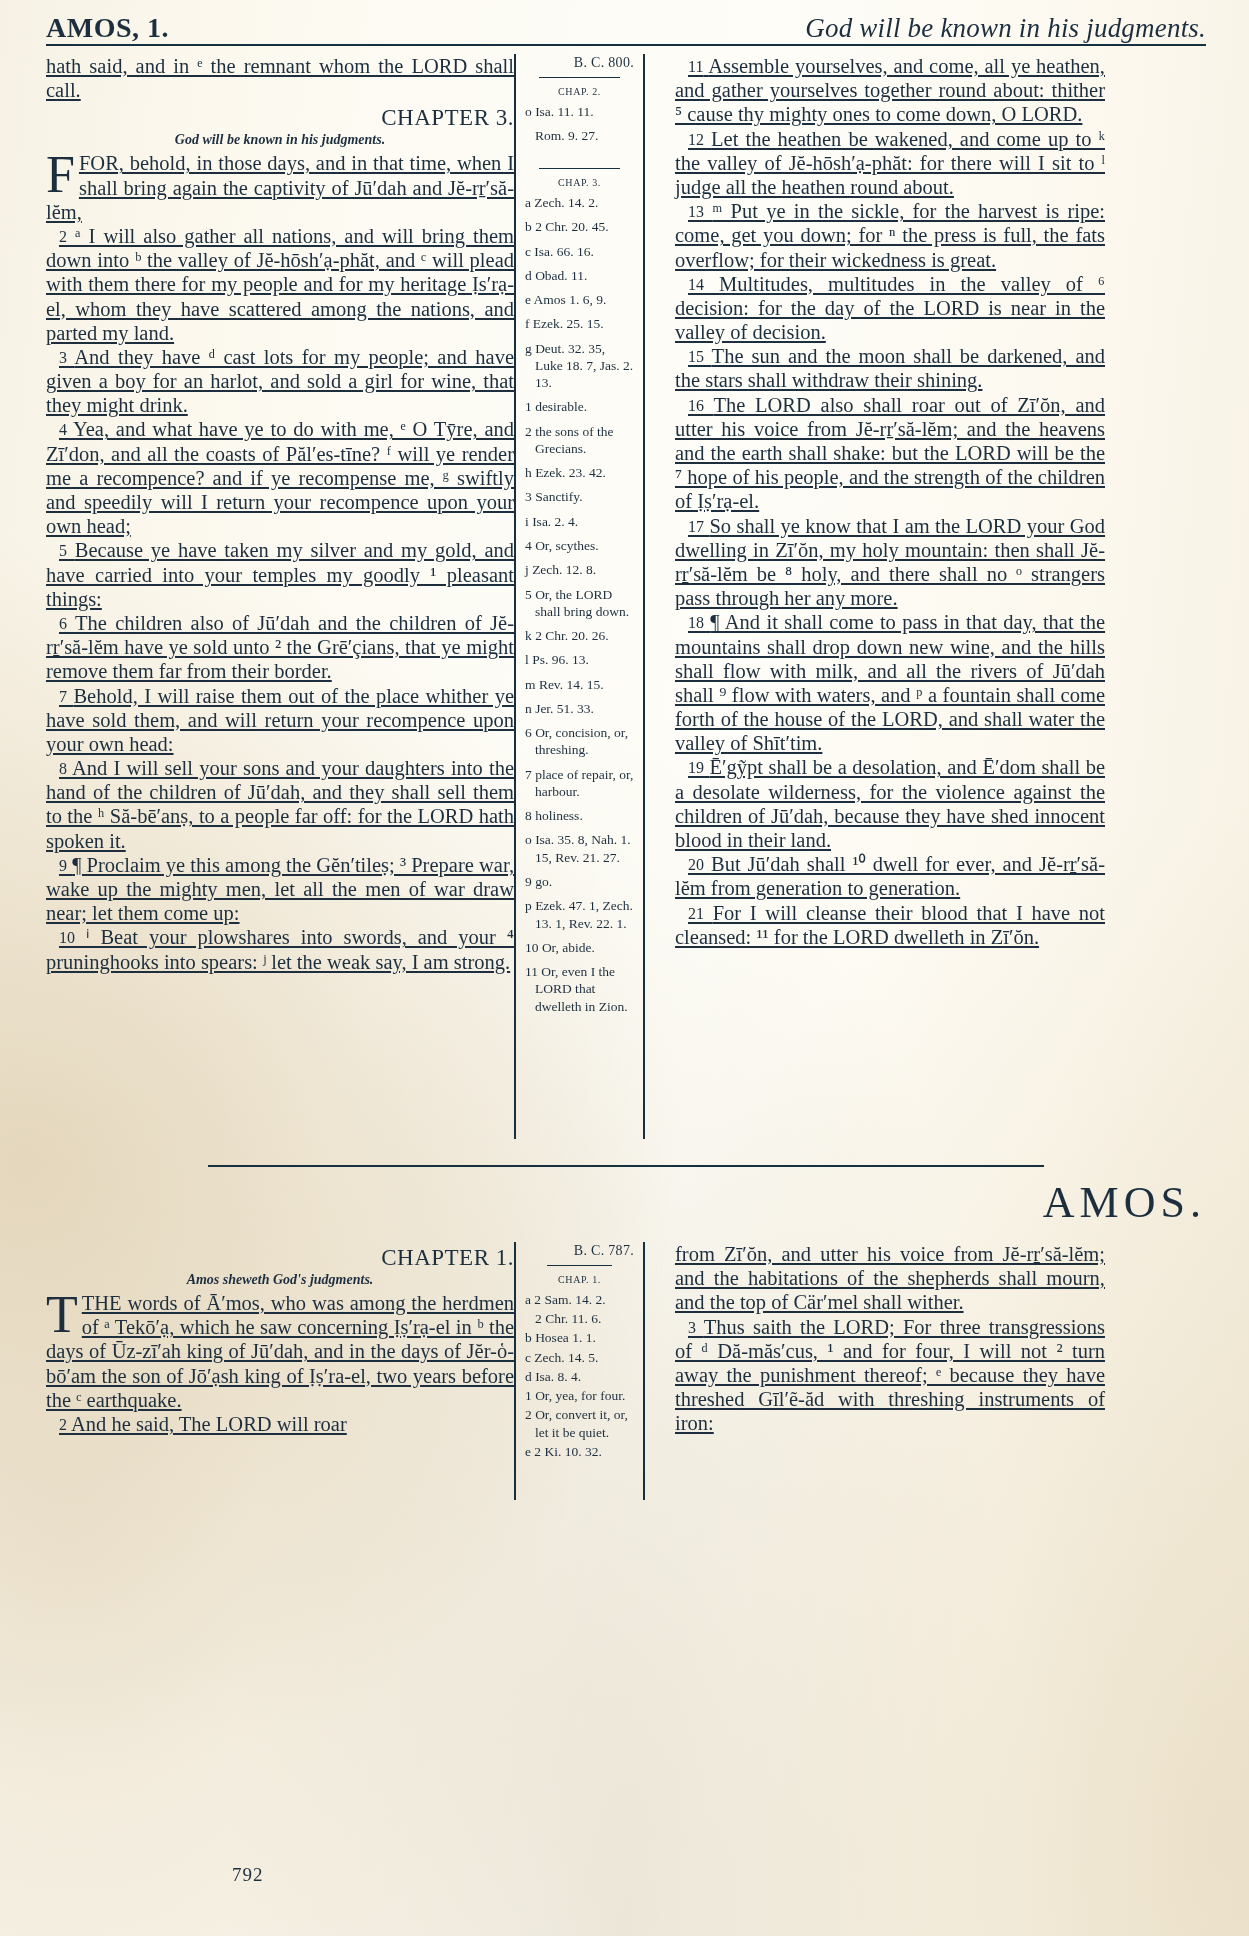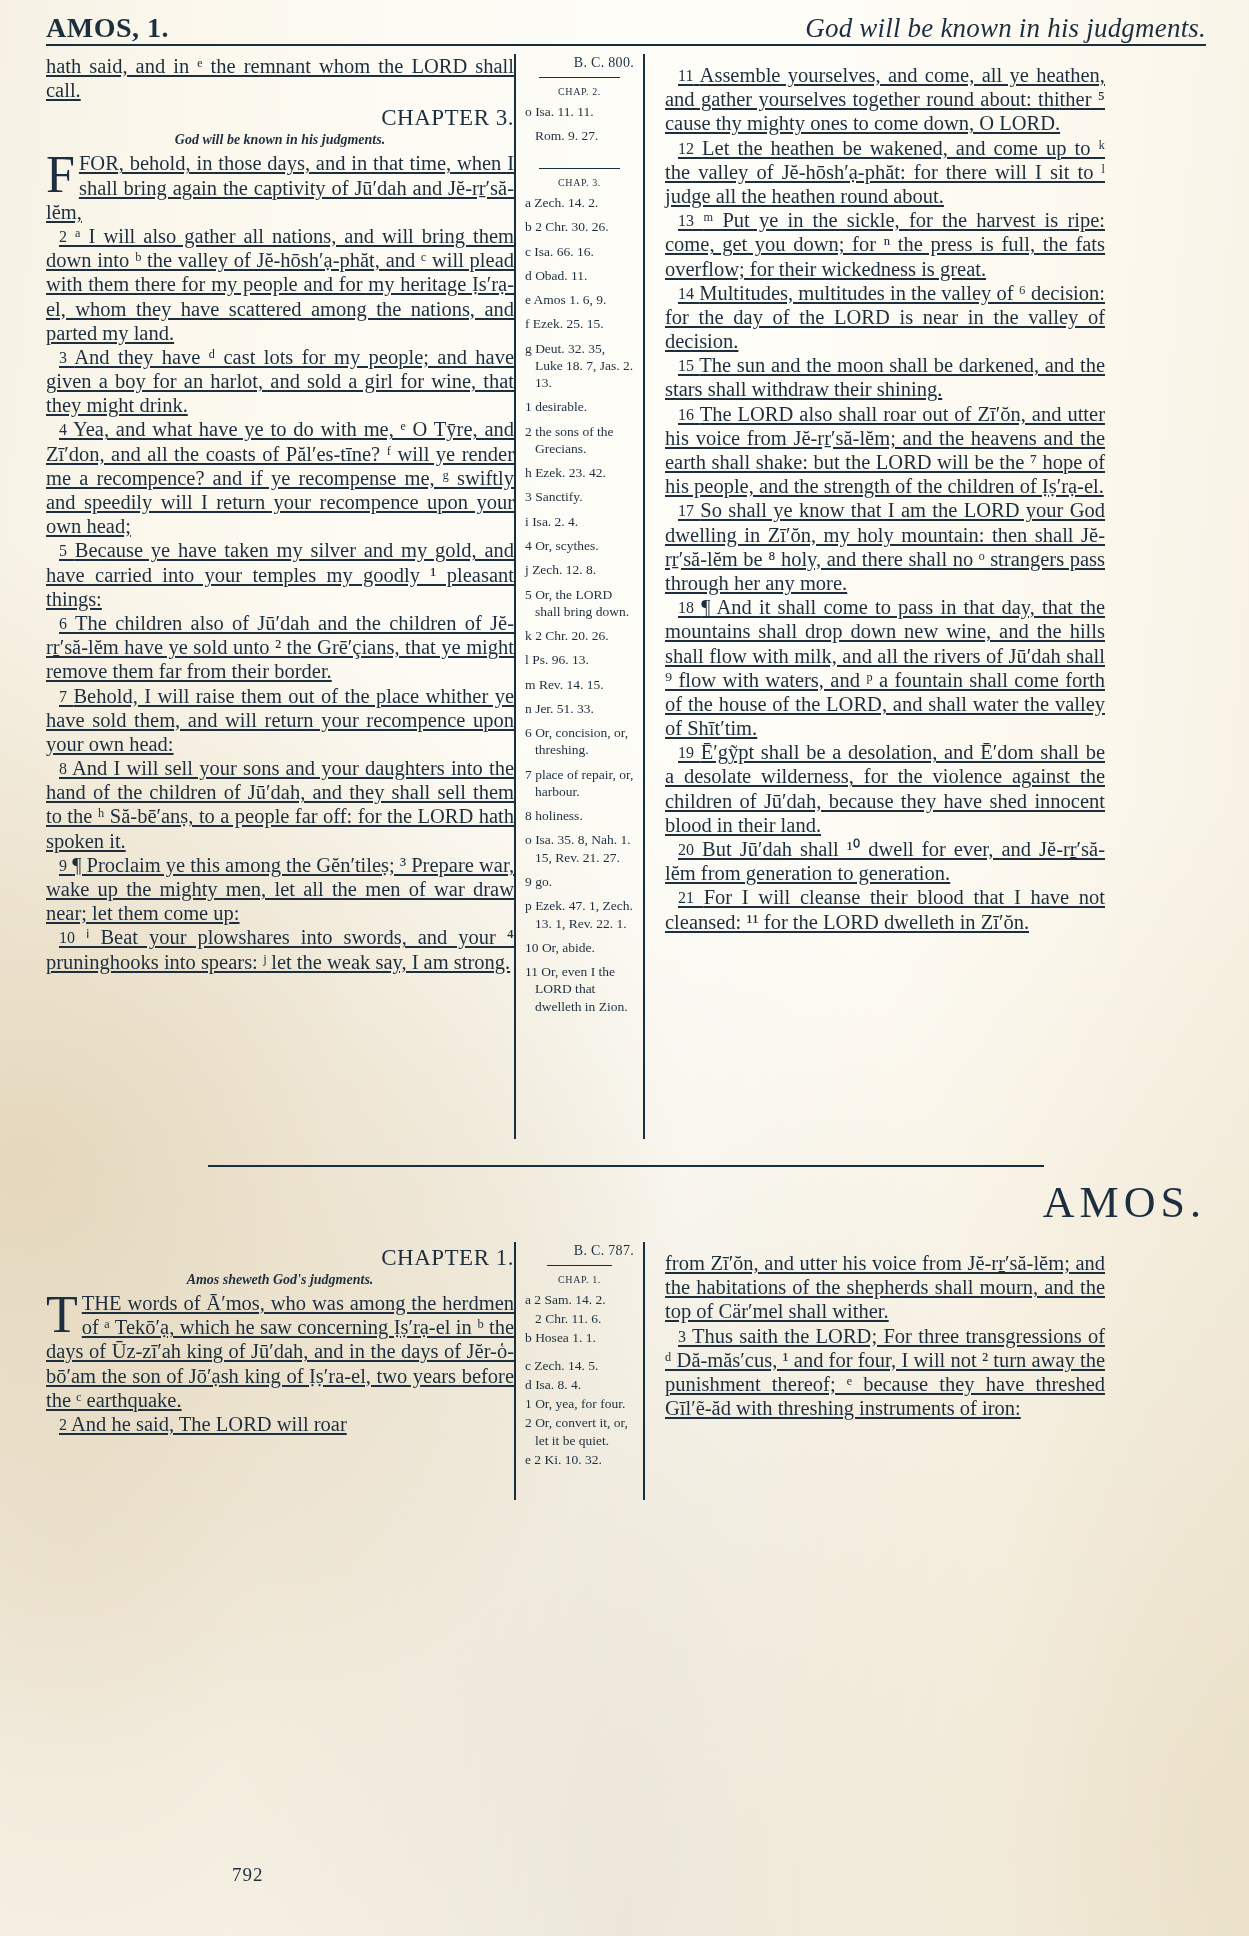--- a/index.html
+++ b/index.html
@@ -76,23 +76,22 @@
     padding: 0 9px;
     box-sizing: border-box;
     border-left: 2.5px solid #16303f;
     border-right: 2.5px solid #16303f;
     font-size: 13.5px;
     line-height: 1.28;
   }
   .col-text.right {
     width: 460px;
     flex: 0 0 460px;
-    padding-left: 20px;
+    padding-left: 30px;
     box-sizing: border-box;
-    margin-top: 9px;
   }
 
   
   .verses {
     font-size: 20.5px;
     line-height: 1.18;
     text-align: justify;
     hyphens: none;
     text-decoration: underline;
   }
@@ -217,21 +216,21 @@
 
     <div class="col-ref" style="min-height:1085px;">
       <div class="ref-bc">B. C. 800.</div>
       <div class="ref-rule"></div>
       <div class="ref-chap">CHAP. 2.</div>
       <div class="ref-item">o Isa. 11. 11.</div>
       <div class="ref-item" style="padding-left:20px;">Rom. 9. 27.</div>
       <div class="ref-rule" style="margin-top:24px;"></div>
       <div class="ref-chap">CHAP. 3.</div>
       <div class="ref-item">a Zech. 14. 2.</div>
-      <div class="ref-item">b 2 Chr. 30. 26.</div>
+      <div class="ref-item">b 2 Chr. 20. 45.</div>
       <div class="ref-item">c Isa. 66. 16.</div>
       <div class="ref-item">d Obad. 11.</div>
       <div class="ref-item">e Amos 1. 6, 9.</div>
       <div class="ref-item">f Ezek. 25. 15.</div>
       <div class="ref-item">g Deut. 32. 35, Luke 18. 7, Jas. 2. 13.</div>
       <div class="ref-item">1 desirable.</div>
       <div class="ref-item">2 the sons of the Grecians.</div>
       <div class="ref-item">h Ezek. 23. 42.</div>
       <div class="ref-item">3 Sanctify.</div>
       <div class="ref-item">i Isa. 2. 4.</div>
@@ -285,21 +284,21 @@
         <p><span class="vn">2</span> <span>And he said, The LORD will roar</span></p>
       </div>
     </div>
 
     <div class="col-ref" style="min-height:258px;">
       <div class="ref-bc">B. C. 787.</div>
       <div class="ref-rule short"></div>
       <div class="ref-chap">CHAP. 1.</div>
       <div class="ref-item" style="margin-bottom:2px;">a 2 Sam. 14. 2.</div>
       <div class="ref-item" style="margin-bottom:2px;padding-left:20px;">2 Chr. 11. 6.</div>
-      <div class="ref-item" style="margin-bottom:10px;">b Hosea 1. 1.</div>
+      <div class="ref-item" style="margin-bottom:2px;">b Hosea 1. 1.</div>
       <div class="ref-item" style="margin-bottom:2px;">c Zech. 14. 5.</div>
       <div class="ref-item" style="margin-bottom:2px;">d Isa. 8. 4.</div>
       <div class="ref-item" style="margin-bottom:2px;">1 Or, yea, for four.</div>
       <div class="ref-item" style="margin-bottom:2px;">2 Or, convert it, or, let it be quiet.</div>
       <div class="ref-item">e 2 Ki. 10. 32.</div>
     </div>
 
     <div class="col-text right">
       <div class="verses">
         <p class="noind">from Zī′ŏn, and utter his voice from Jĕ-rṟ′să-lĕm; and the habitations of the shepherds shall mourn, and the top of Cär′mel shall wither.</p>

